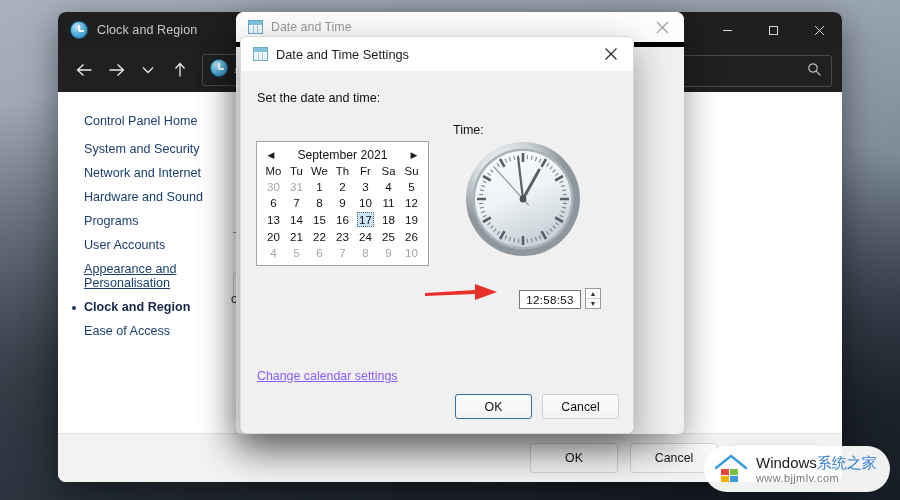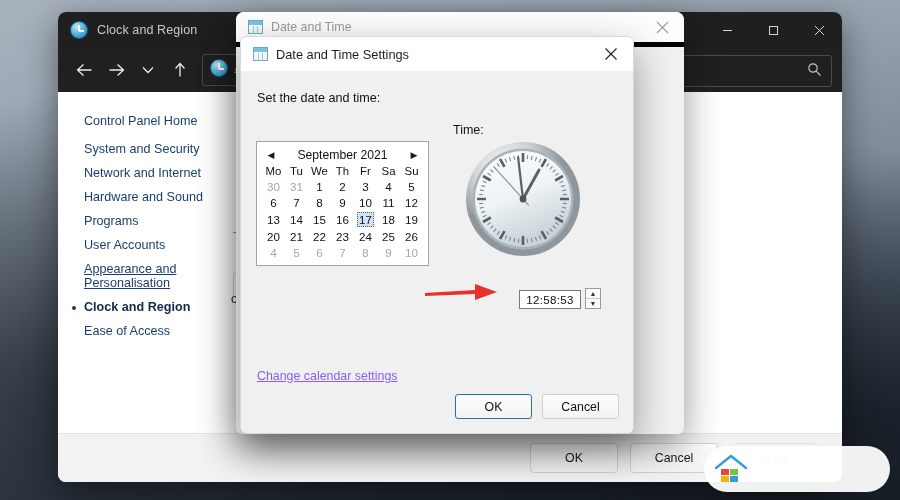--- a/index.html
+++ b/index.html
@@ -447,13 +447,17 @@
   <div id="wm-logo">
     <svg width="34" height="30" viewBox="0 0 34 30">
       <path d="M17 2 L32 14" stroke="#3a9bdc" stroke-width="2.4" fill="none" stroke-linecap="round"></path>
       <path d="M17 2 L2 14" stroke="#3a9bdc" stroke-width="2.4" fill="none" stroke-linecap="round"></path>
       <rect x="7" y="15" width="8" height="6" fill="#e8453c"></rect>
       <rect x="16" y="15" width="8" height="6" fill="#7ac143"></rect>
       <rect x="7" y="22" width="8" height="6" fill="#f5b301"></rect>
       <rect x="16" y="22" width="8" height="6" fill="#3a9bdc"></rect>
     </svg>
   </div>
+  <div id="wm-text">
+    <div id="wm-l1"><span>Windows</span><span class="cn">系统之家</span></div>
+    <div id="wm-l2">www.bjjmlv.com</div>
+  </div>
 </div>
 
 </body></html>

